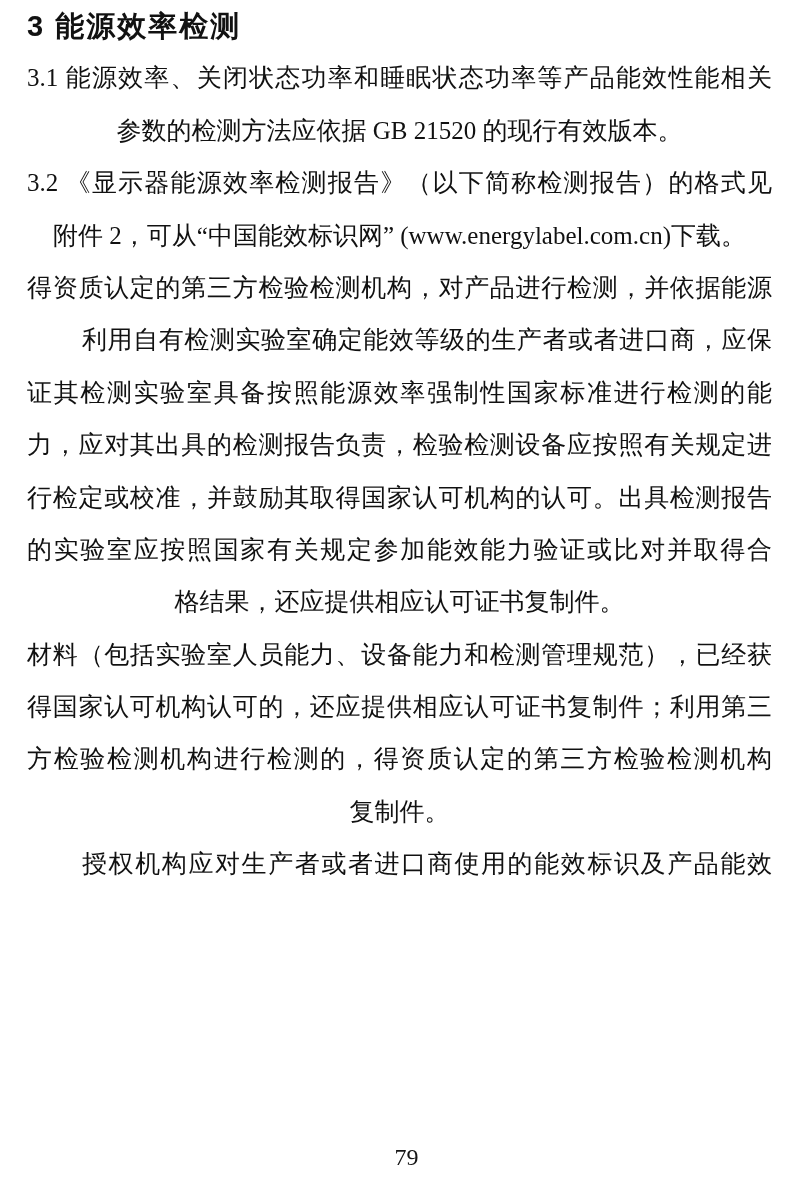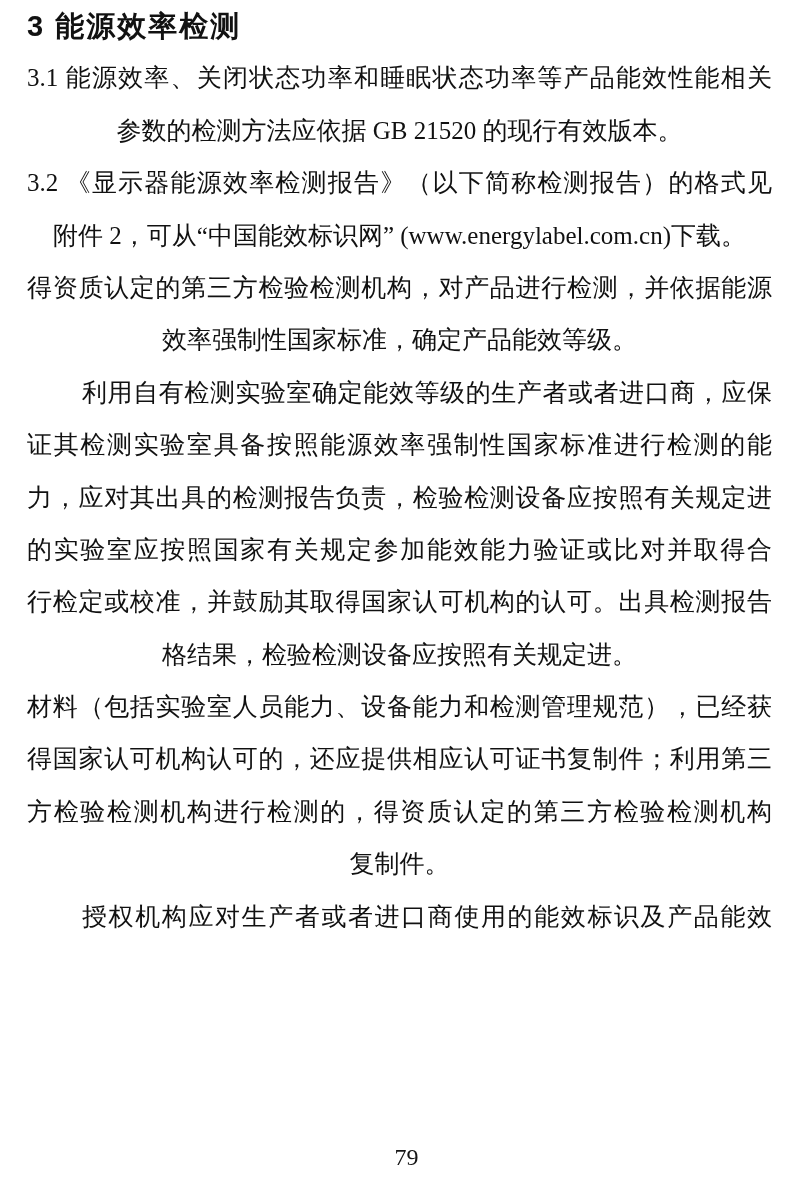--- a/index.html
+++ b/index.html
@@ -59,28 +59,27 @@
   <div class="text-block">
     <div class="line heading">3 能源效率检测</div>
 
     <div class="line jst">3.1 能源效率、关闭状态功率和睡眠状态功率等产品能效性能相关</div>
     <div class="line end">参数的检测方法应依据 GB 21520 的现行有效版本。</div>
 
     <div class="line jst">3.2 《显示器能源效率检测报告》（以下简称检测报告）的格式见</div>
     <div class="line end">附件 2，可从“中国能效标识网” (www.energylabel.com.cn)下载。</div>
 
     <div class="line jst">得资质认定的第三方检验检测机构，对产品进行检测，并依据能源</div>
-    <div class="line end">效率强制性国家标准，确定产品能效等级。</div>
 
     <div class="line jst ind">利用自有检测实验室确定能效等级的生产者或者进口商，应保</div>
     <div class="line jst">证其检测实验室具备按照能源效率强制性国家标准进行检测的能</div>
     <div class="line jst">力，应对其出具的检测报告负责，检验检测设备应按照有关规定进</div>
+    <div class="line jst">行检定或校准，并鼓励其取得国家认可机构的认可。出具检测报告</div>
     <div class="line jst">的实验室应按照国家有关规定参加能效能力验证或比对并取得合</div>
-    <div class="line jst">行检定或校准，并鼓励其取得国家认可机构的认可。出具检测报告</div>
-    <div class="line end">格结果，检验检测设备应按照有关规定进。</div>
+    <div class="line end">格结果，还应提供相应认可证书复制件。</div>
 
     <div class="line jst">材料（包括实验室人员能力、设备能力和检测管理规范），已经获</div>
     <div class="line jst">得国家认可机构认可的，还应提供相应认可证书复制件；利用第三</div>
     <div class="line jst">方检验检测机构进行检测的，得资质认定的第三方检验检测机构</div>
     <div class="line end">复制件。</div>
 
     <div class="line jst ind">授权机构应对生产者或者进口商使用的能效标识及产品能效</div>
   </div>
 
   <div class="page-number">79</div>

